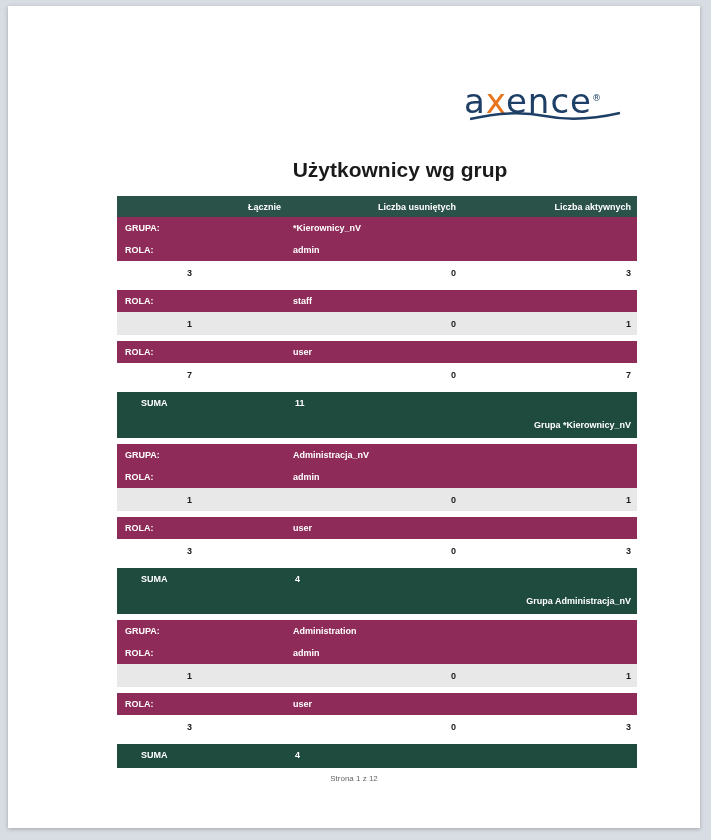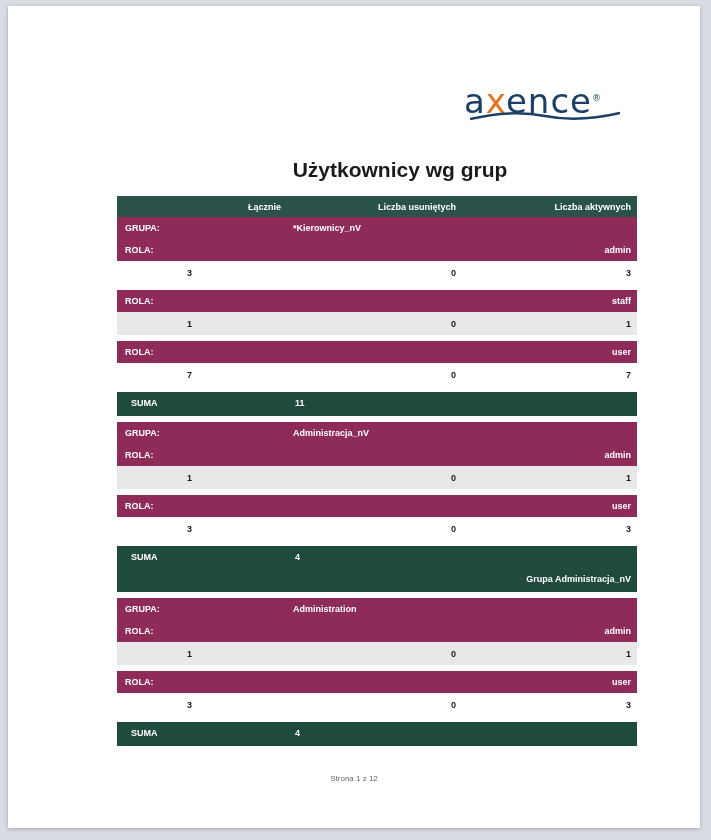--- a/index.html
+++ b/index.html
@@ -112,21 +112,21 @@
   tr.group td, tr.role td {
     background: #8e2b58;
     color: #ffffff;
     font-size: 9px;
     font-weight: bold;
     height: 12px;
     padding: 5px 6px;
   }
   tr.group .lbl { width: 80px; padding-left: 8px; }
   tr.role .lbl { padding-left: 8px; }
-  .sub-ind { padding-left: 12px; text-align: right; }
+  .sub-ind { padding-left: 12px; }
   tr.data td {
     font-size: 9px;
     color: #1a1a1a;
     font-weight: bold;
     text-align: right;
     padding: 6px 6px;
     height: 11px;
     background: #ffffff;
   }
   tr.data.alt td {
@@ -138,21 +138,21 @@
   }
   tr.sum td {
     background: #1f4a3e;
     color: #ffffff;
     font-size: 9px;
     font-weight: bold;
     height: 12px;
     padding: 6px 6px;
     vertical-align: top;
   }
-  tr.sum td.sum-label { padding-left: 14px; }
+  tr.sum td.sum-label { padding-left: 24px; }
   tr.sum td.sum-val { text-align: left; padding-left: 8px; }
   tr.sumfoot td {
     background: #1f4a3e;
     color: #ffffff;
     font-size: 9px;
     font-weight: bold;
     text-align: right;
     padding: 4px 6px 8px 6px;
   }
   tr.spacer td {
@@ -234,20 +234,23 @@
         <td>0</td>
         <td>7</td>
       </tr>
       <tr class="spacer">
           <td colspan="3"></td>
         </tr>
       <tr class="sum">
         <td class="sum-label">SUMA</td>
         <td class="sum-val" colspan="2">11</td>
       </tr>
+      <tr class="sumfoot">
+        <td colspan="3">Grupa *Kierownicy_nV</td>
+      </tr>
       <tr class="spacer">
           <td colspan="3"></td>
         </tr>
 
       <tr class="group">
         <td class="lbl">GRUPA:</td>
         <td colspan="2">Administracja_nV</td>
       </tr>
       <tr class="role">
         <td class="lbl">ROLA:</td>

